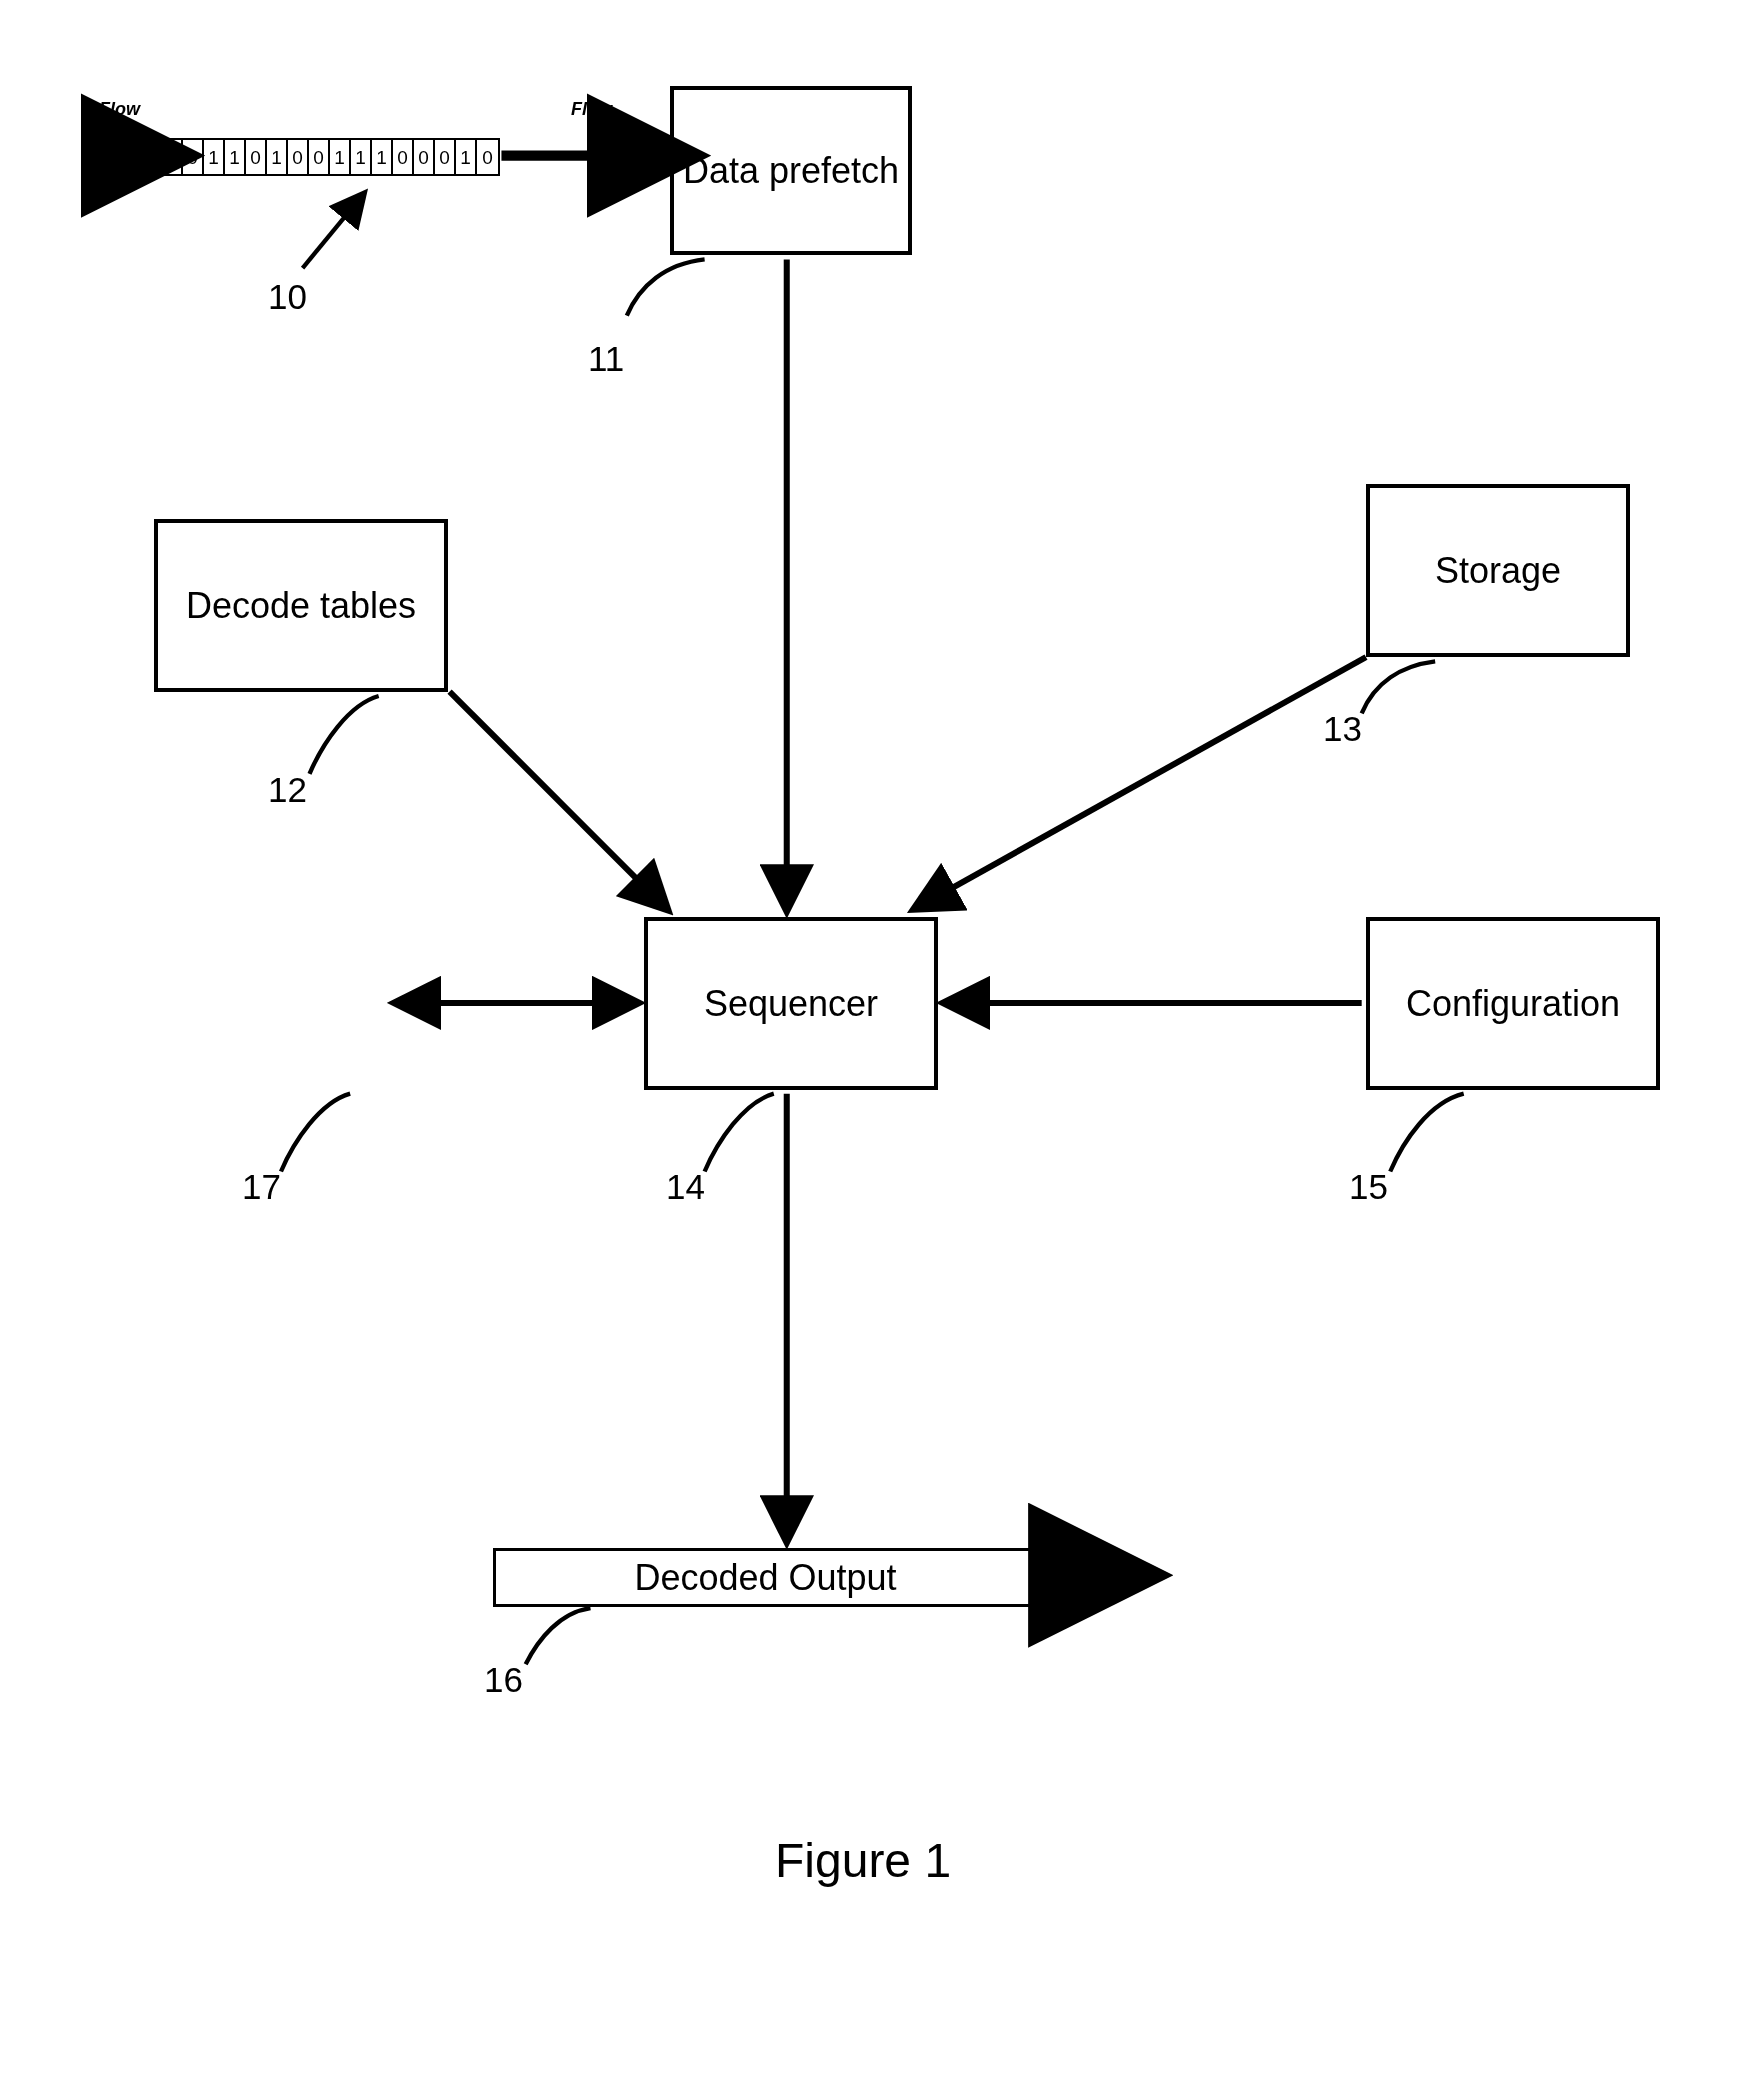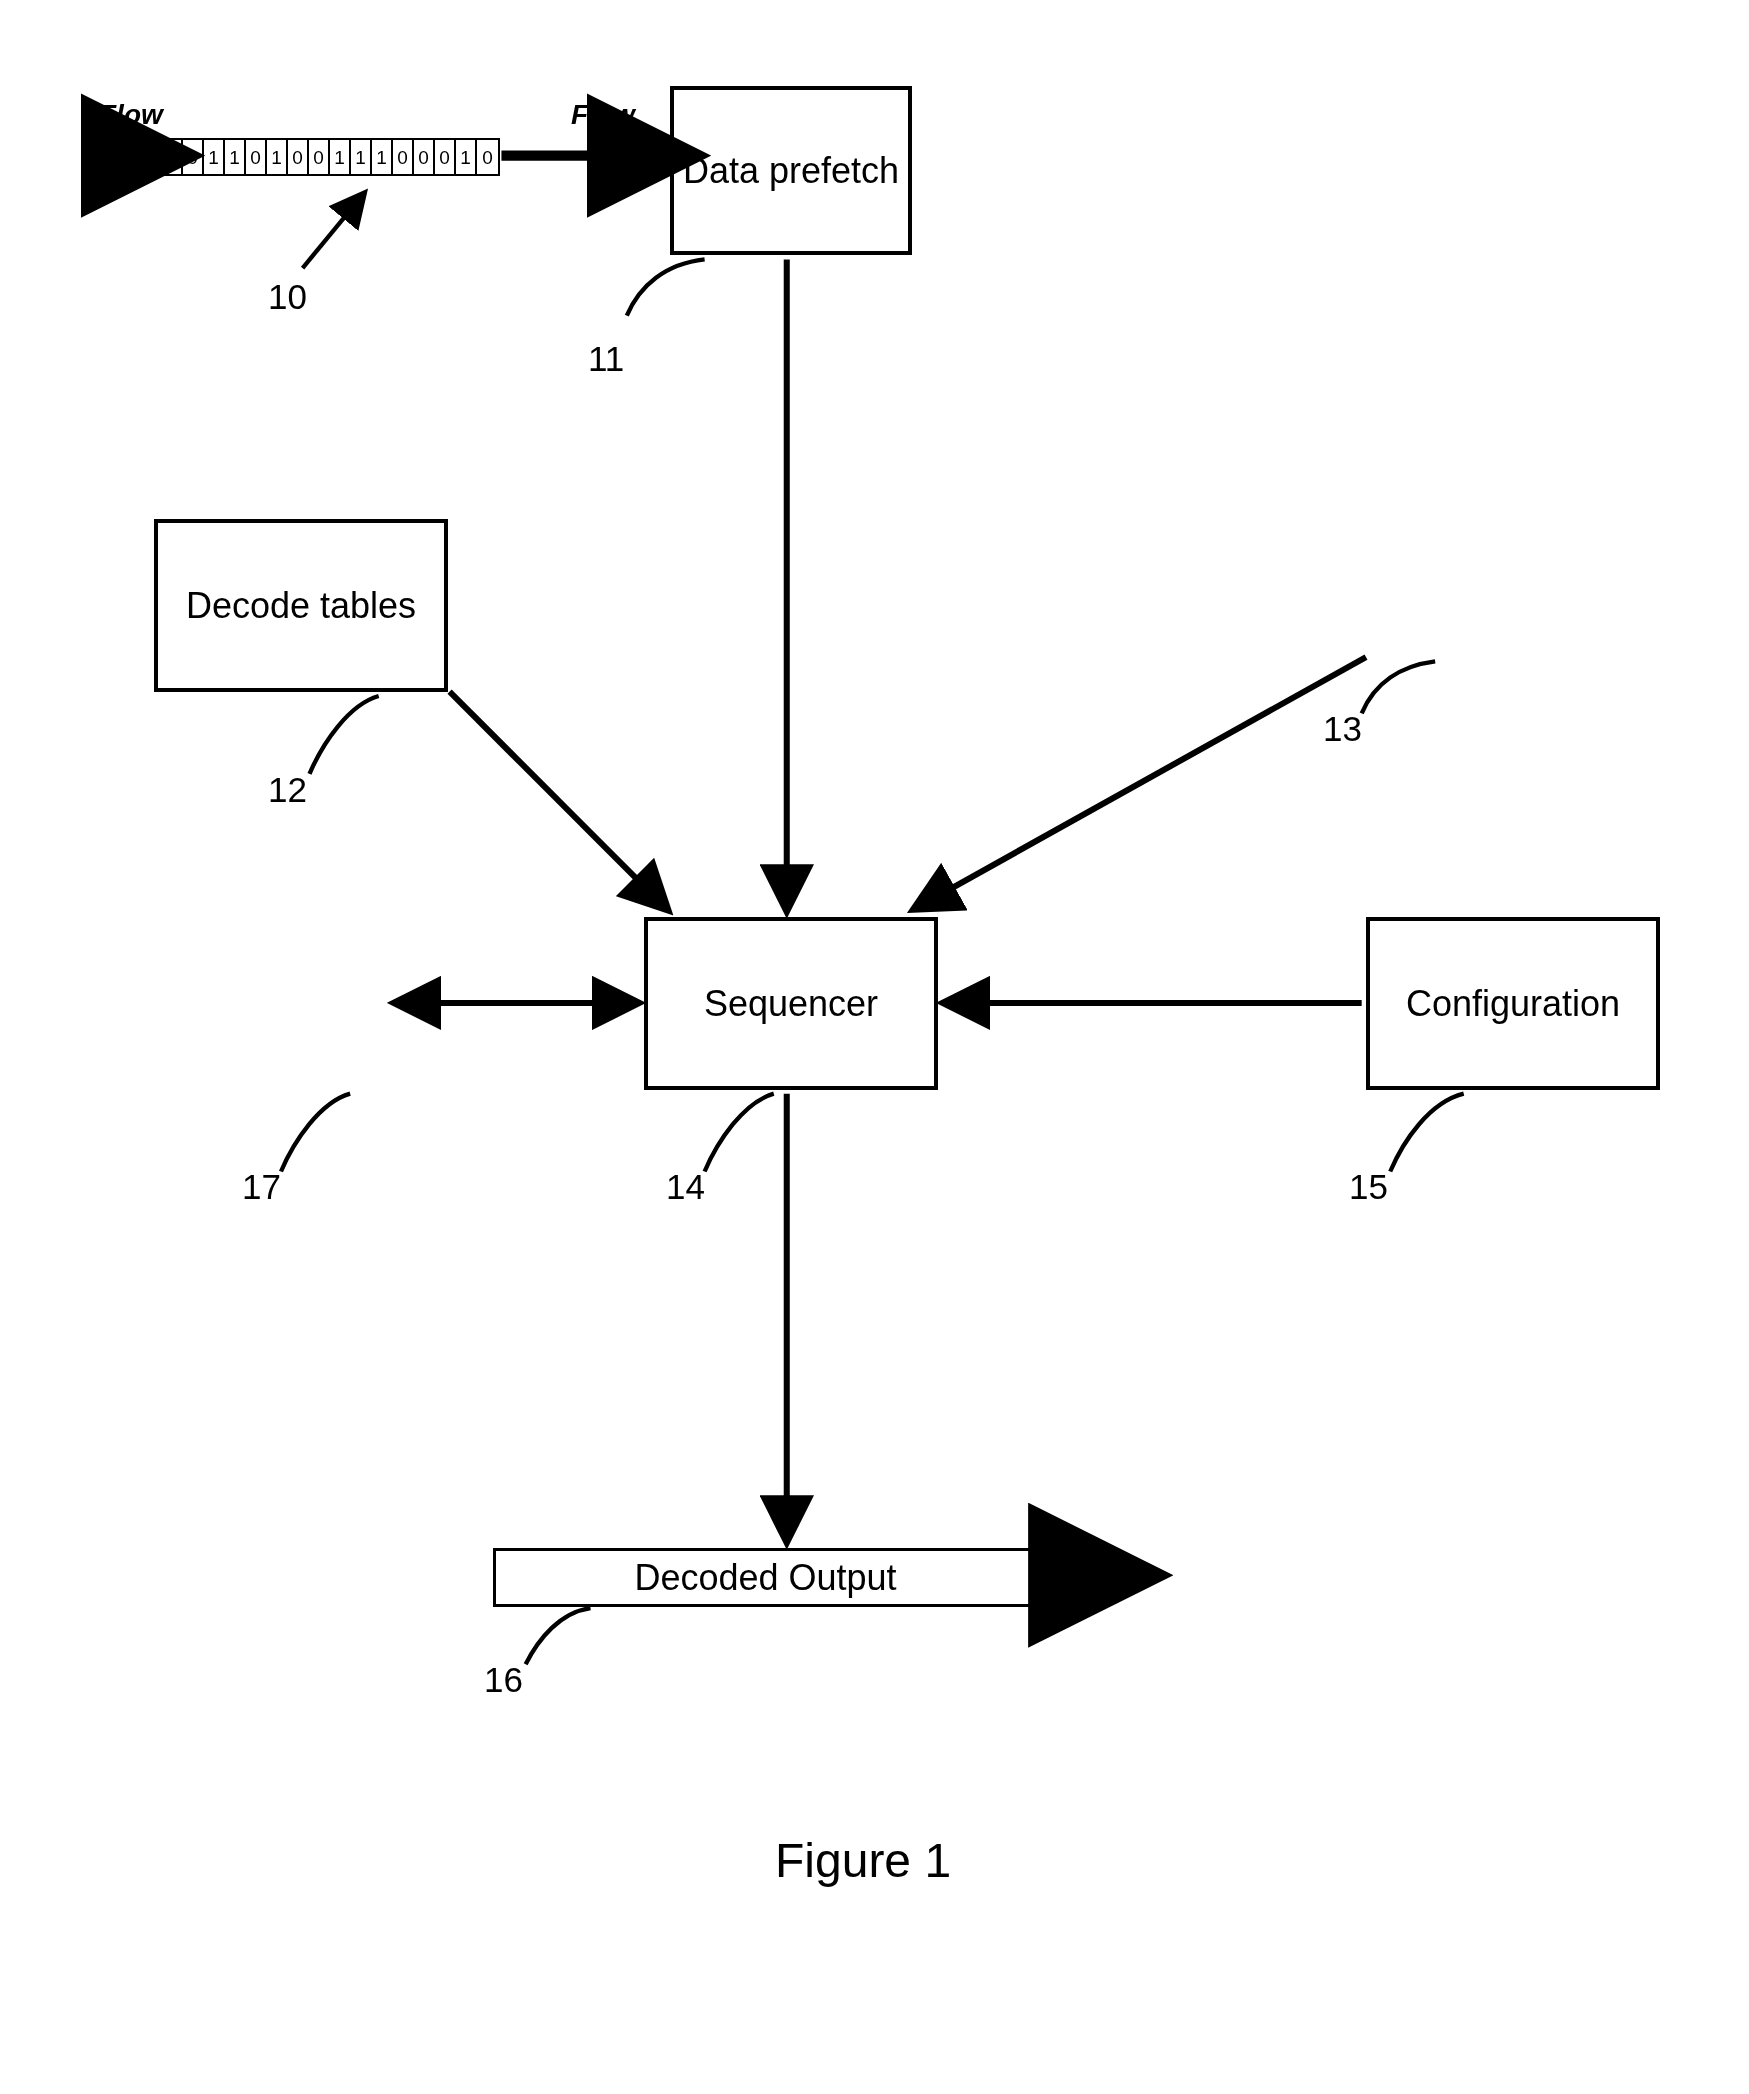--- a/index.html
+++ b/index.html
@@ -35,21 +35,21 @@
     box-sizing: border-box;
   }
   .ref-label {
     position: absolute;
     font-size: 35px;
   }
   .flow-label {
     position: absolute;
     font-style: italic;
     font-weight: bold;
-    font-size: 28px;
+    font-size: 18px;
   }
   .figure-label {
     position: absolute;
     font-size: 48px;
   }
   .bitstream {
     position: absolute;
     display: flex;
     border: 2.6px solid #000;
     box-sizing: border-box;
@@ -105,20 +105,23 @@
   </div>
 
   <div class="box" style="left:670px; top:86px; width:242px; height:169px;">
     <span>Data prefetch</span>
   </div>
 
   <div class="box" style="left:154px; top:519px; width:294px; height:173px;">
     <span>Decode tables</span>
   </div>
 
+  <div class="box" style="left:1366px; top:484px; width:264px; height:173px;">
+    <span>Storage</span>
+  </div>
 
 
   <div class="box" style="left:644px; top:917px; width:294px; height:173px;">
     <span>Sequencer</span>
   </div>
 
   <div class="box" style="left:1366px; top:917px; width:294px; height:173px;">
     <span>Configuration</span>
   </div>
 

